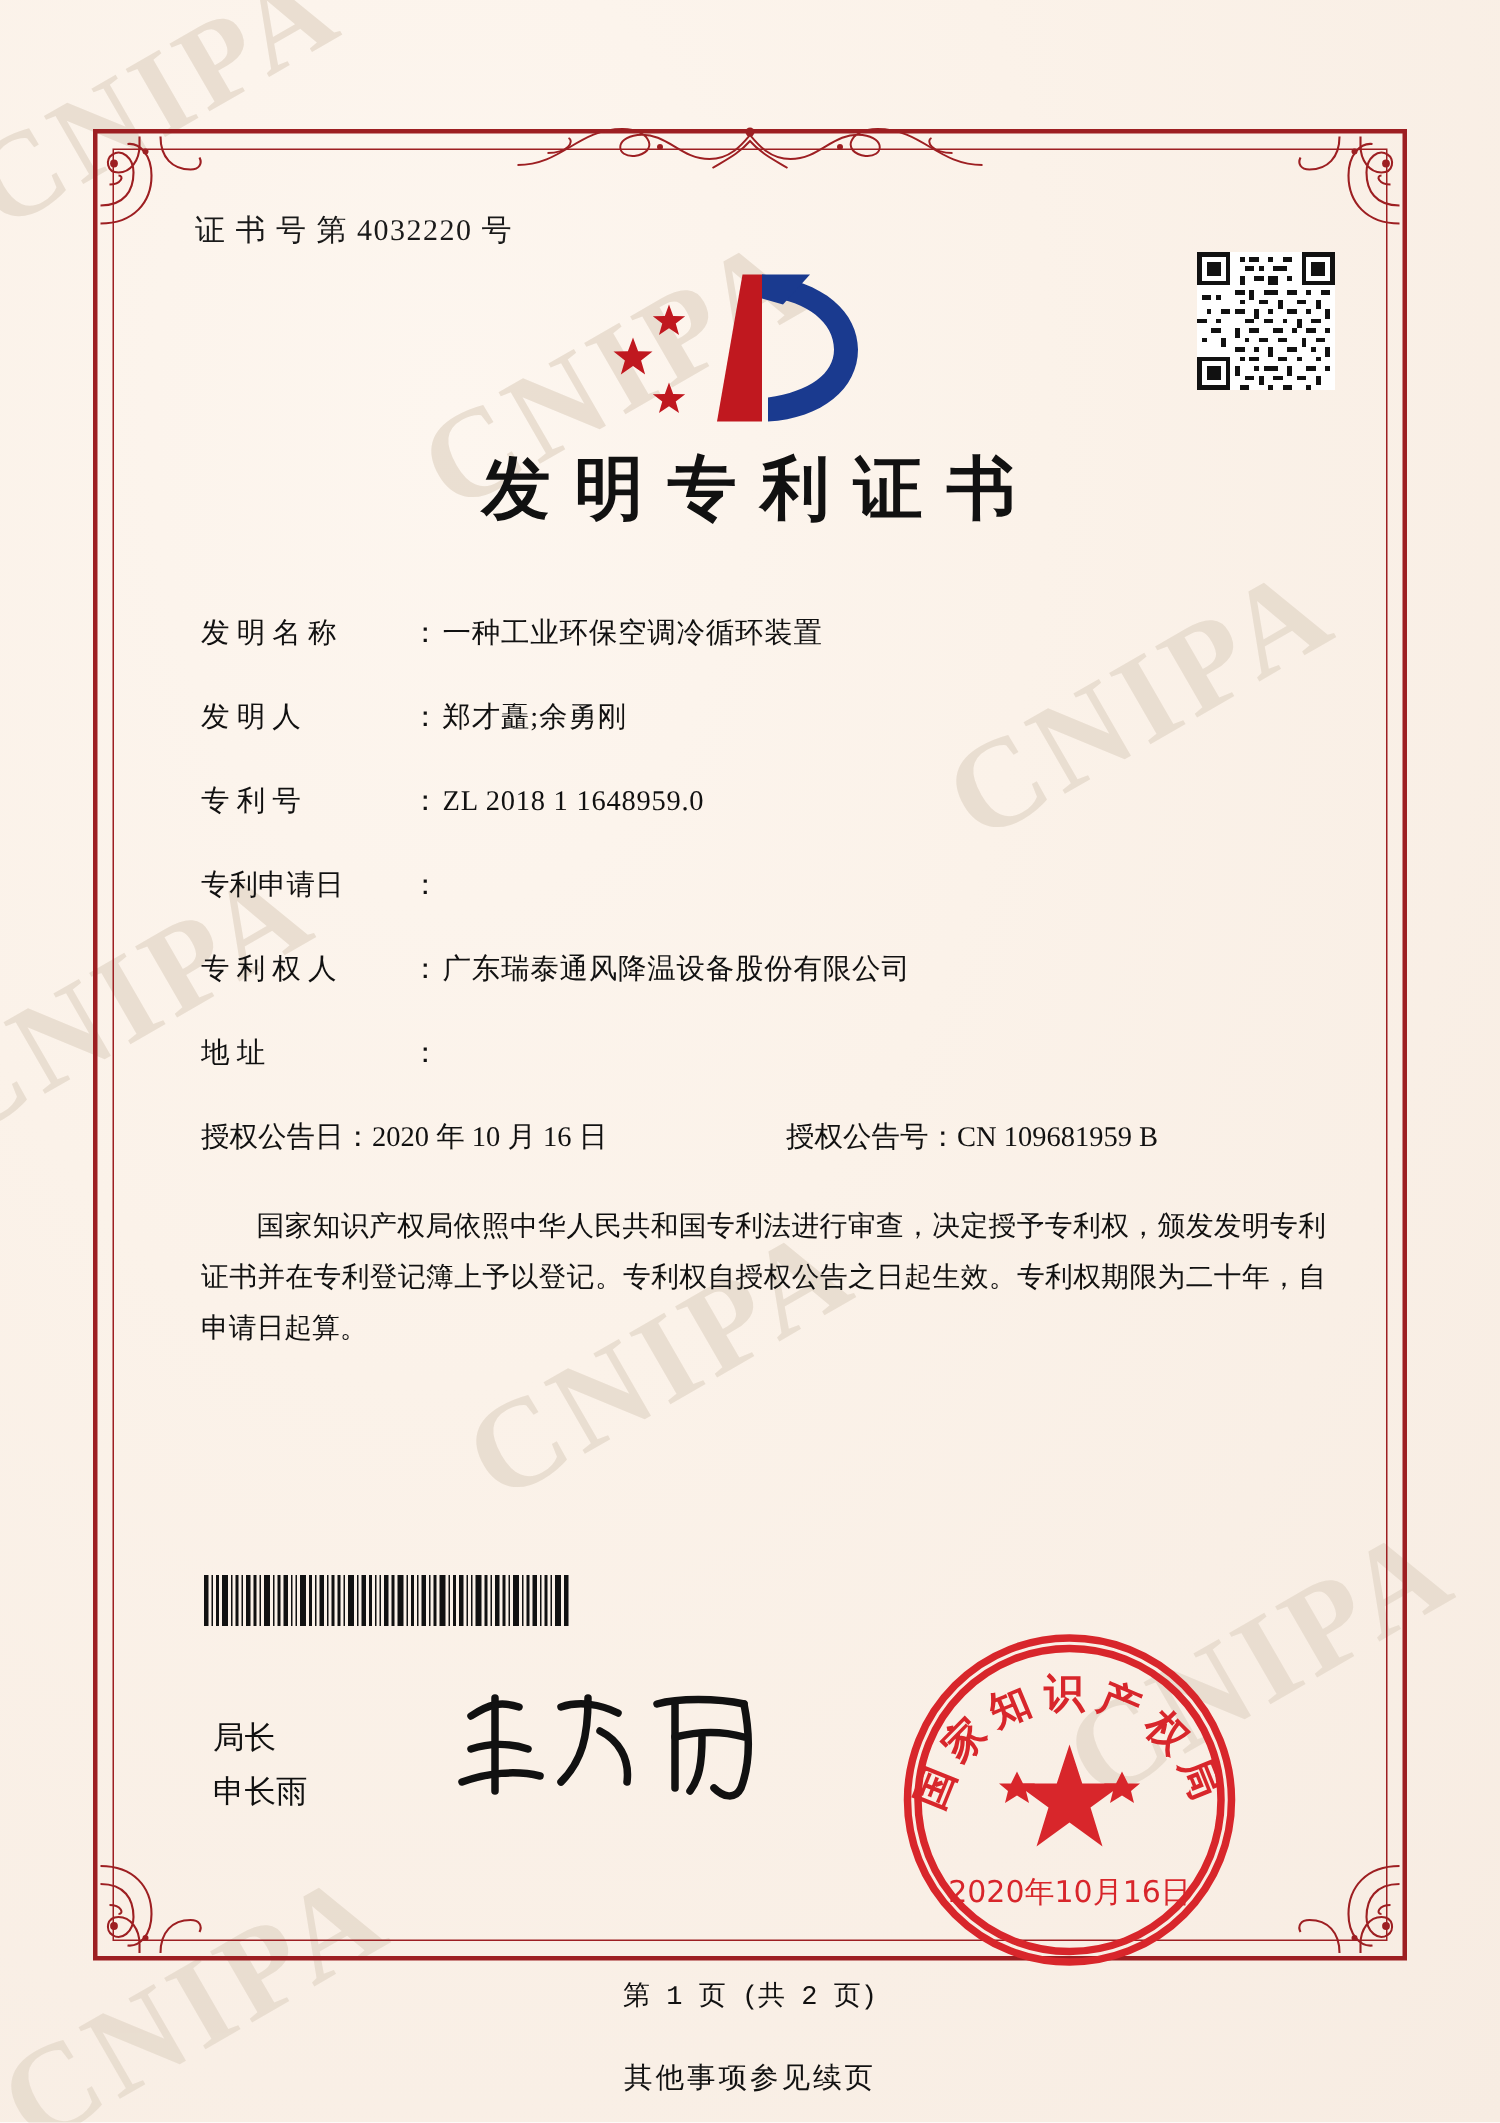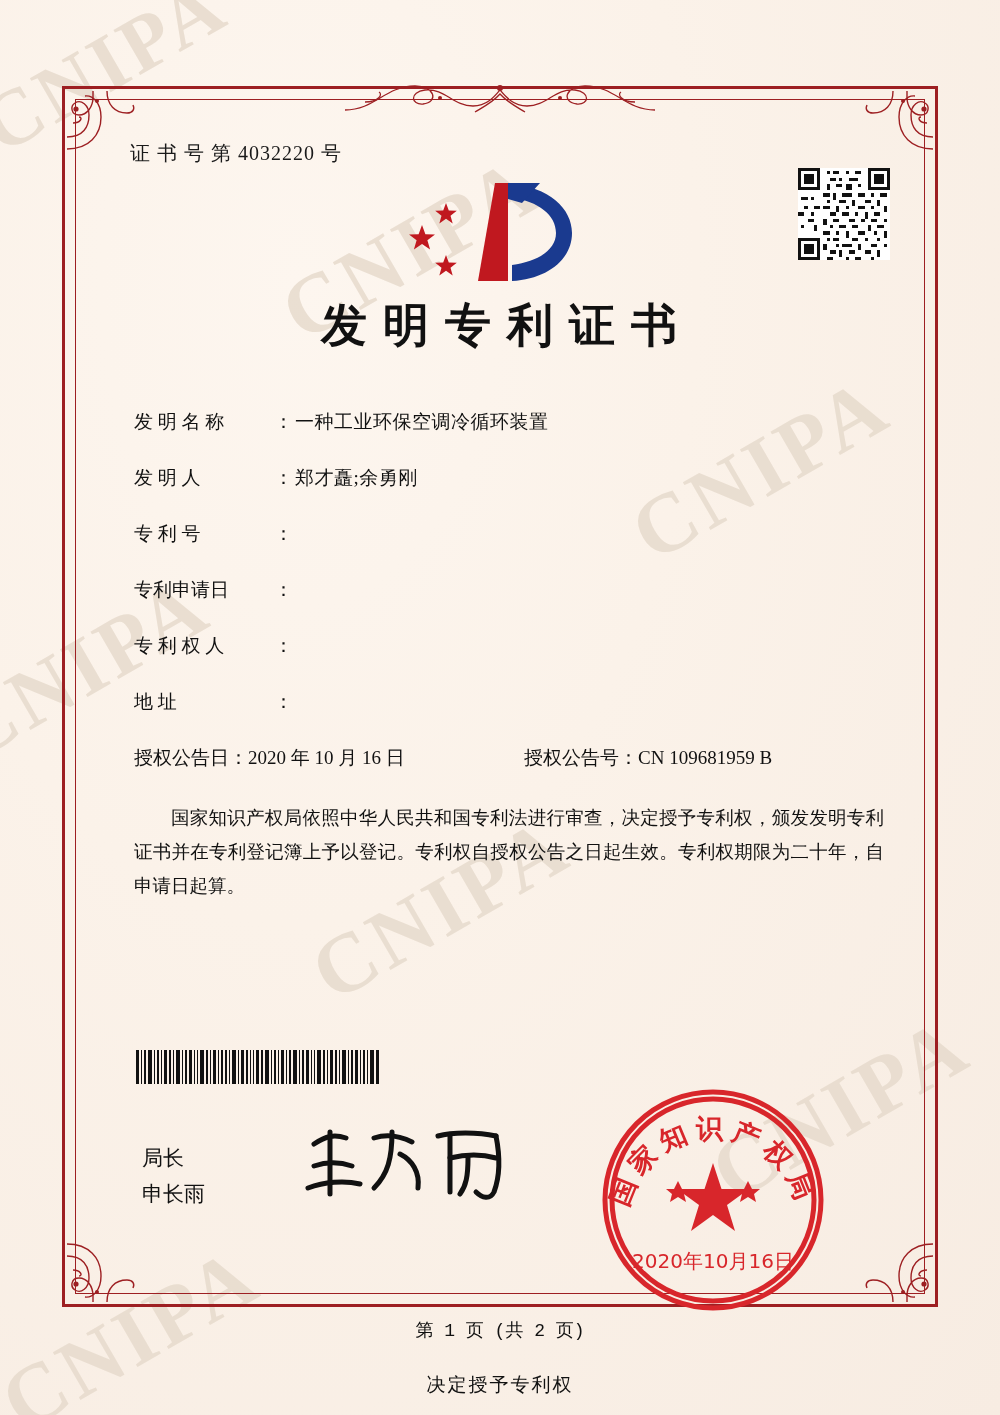--- a/index.html
+++ b/index.html
@@ -414,30 +414,32 @@
 
       <div class="field-row">
         <span class="f-label">发 明 人</span>
         <span class="f-colon">：</span>
         <span class="f-value">郑才矗;余勇刚</span>
       </div>
 
       <div class="field-row">
         <span class="f-label">专 利 号</span>
         <span class="f-colon">：</span>
+        <span class="f-value">ZL 2018 1 1648959.0</span>
       </div>
 
       <div class="field-row">
         <span class="f-label">专利申请日</span>
         <span class="f-colon">：</span>
       </div>
 
       <div class="field-row">
         <span class="f-label">专 利 权 人</span>
         <span class="f-colon">：</span>
+        <span class="f-value">广东瑞泰通风降温设备股份有限公司</span>
       </div>
 
       <div class="field-row">
         <span class="f-label">地 址</span>
         <span class="f-colon">：</span>
       </div>
 
       <div class="row-split">
         <div class="half">
           <span class="f-label2">授权公告日</span>
@@ -560,15 +562,15 @@
         <path id="sealArc" d="M 30 126 A 86 86 0 0 1 200 126"></path>
       </defs>
       <text font-family="'DejaVu Serif','Liberation Serif',serif" font-size="27" font-weight="bold" fill="#d8262b" letter-spacing="7">
         <textPath href="#sealArc" startOffset="50%" text-anchor="middle">国家知识产权局</textPath>
       </text>
       <text x="115" y="183" text-anchor="middle" font-family="'DejaVu Sans','Liberation Sans',sans-serif" font-size="20" fill="#d8262b">2020年10月16日</text>
     </svg>
   </div>
 
   <div id="page-num">第 1 页 (共 2 页)</div>
-  <div id="footer-note">决定授予专利权</div>
+  <div id="footer-note">其他事项参见续页</div>
 
 </div>
 
 </body></html>

